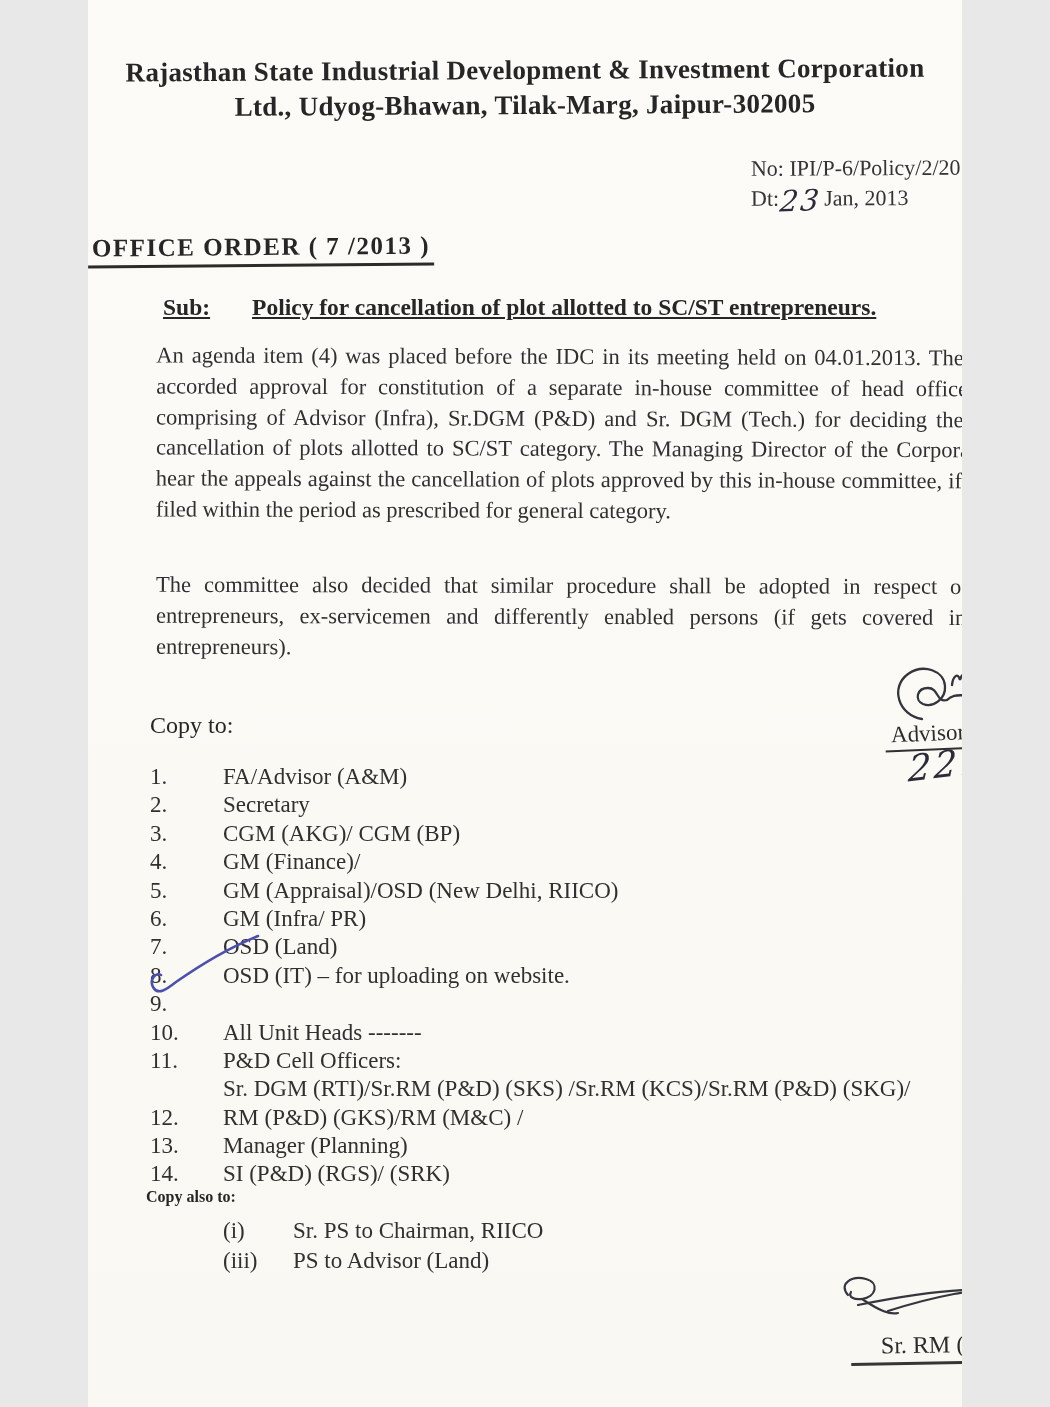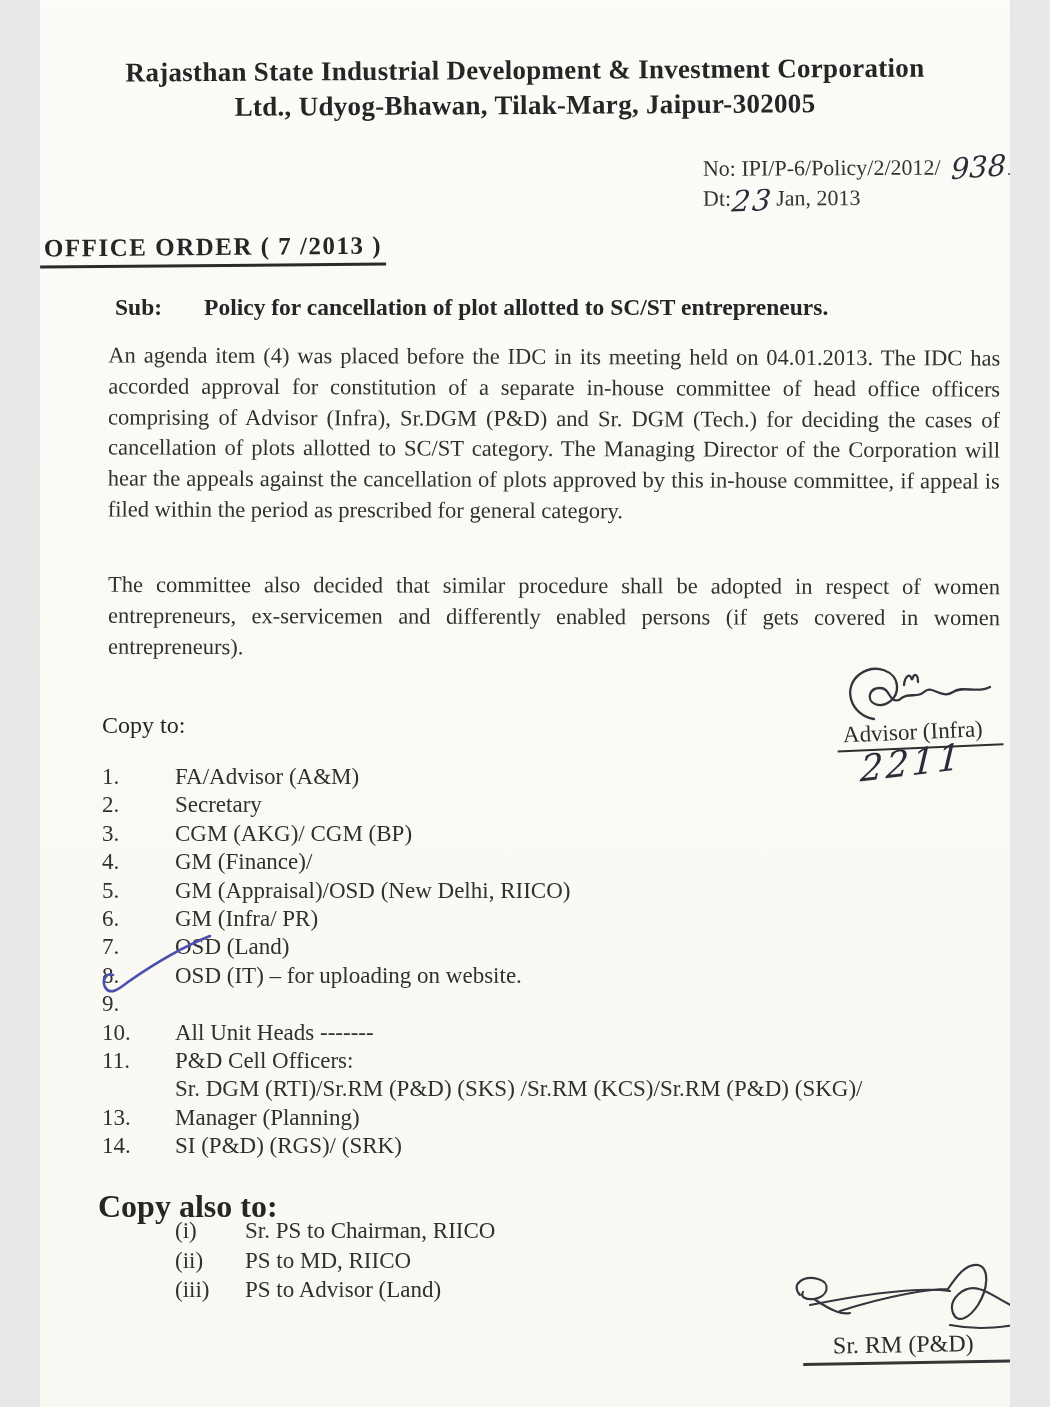--- a/index.html
+++ b/index.html
@@ -1,18 +1,18 @@
 <!DOCTYPE html>
 <html><head>
 <meta charset="utf-8">
 <style>
   html,body{margin:0;padding:0;background:#e8e8e8;}
   .page{
     position:relative;
-    width:970px;height:1407px;
+    width:874px;height:1407px;
     margin:0 auto;
     background:#fbfaf6;
     background-image:linear-gradient(180deg,#fcfbf8 0%,#faf9f4 60%,#f9f8f2 100%);
     font-family:"Liberation Serif","DejaVu Serif",serif;
     color:#2e2e2e;
     overflow:hidden;
   }
   .abs{position:absolute;}
   .hdr{left:0;right:0;text-align:center;font-weight:bold;font-size:27px;color:#262626;letter-spacing:.3px;transform:rotate(-0.35deg);}
   .hdr1{top:55px;}
@@ -22,31 +22,31 @@
     font-family:"DejaVu Serif",serif;font-style:italic;
     color:#2c2c38;display:inline-block;
   }
   .hw-refno{font-size:29px;transform:rotate(-4deg) skewX(-6deg);margin-left:10px;vertical-align:-2px;}
   .hw-day{font-size:29px;transform:rotate(-2deg) skewX(-8deg);margin:0 3px 0 1px;vertical-align:-5px;letter-spacing:2px;}
   .order-title{top:233px;left:0;right:0;text-align:left;}
   .order-title span{
     display:inline-block;font-weight:bold;font-size:25px;letter-spacing:1.5px;color:#262626;
     border-bottom:3px solid #2b2b2b;padding:0 4px 3px 4px;transform:rotate(-0.5deg);
   }
-  .subject{left:75px;top:294px;font-size:23.5px;font-weight:bold;color:#262626;}
+  .subject{left:75px;top:294px;font-size:23.5px;font-weight:bold;color:#262626;text-decoration:underline;}
   .subject .sub-text{margin-left:42px;}
   .para{left:68px;width:892px;font-size:22.5px;line-height:30.8px;text-align:justify;color:#303030;}
   .para1{top:342px;transform:rotate(0.2deg);}
   .para2{top:571px;transform:rotate(0.15deg);}
   .copy-label{left:62px;top:712px;font-size:24px;font-weight:normal;color:#262626;}
   .list{left:62px;top:764px;font-size:23px;color:#303030;}
   .list .row{display:flex;height:28.4px;align-items:flex-start;white-space:nowrap;}
   .list .num{width:73px;flex:0 0 73px;}
   .list .cont{padding-left:73px;text-align:center;}
-  .also-label{left:58px;top:1188px;font-size:32px;font-weight:bold;color:#262626;}
+  .also-label{left:58px;top:1188px;font-size:16px;font-weight:bold;color:#262626;}
   .roman-list{left:135px;top:1218px;font-size:23px;color:#303030;}
   .roman-list .row{display:flex;height:29.6px;white-space:nowrap;}
   .roman-list .num{width:70px;flex:0 0 70px;}
   .sig-svg{pointer-events:none;}
   .advisor-label{
     left:797px;top:719px;width:160px;font-size:23px;color:#2c2c2c;
     border-bottom:2.5px solid #2f2f2f;padding:0 0 2px 6px;transform:rotate(-2.5deg);white-space:nowrap;
   }
   .hw-date{left:820px;top:742px;font-size:36px;transform:rotate(-7deg) skewX(-10deg);letter-spacing:3px;}
   .srm-label{
@@ -134,20 +134,24 @@
     <div class="row">
         <span class="num">10.</span>
         <span class="txt">All Unit Heads -------</span>
       </div>
     <div class="row">
         <span class="num">11.</span>
         <span class="txt">P&amp;D Cell Officers:</span>
       </div>
     <div class="row cont">Sr. DGM (RTI)/Sr.RM (P&amp;D) (SKS) /Sr.RM (KCS)/Sr.RM (P&amp;D) (SKG)/</div>
     <div class="row">
+        <span class="num">12.</span>
+        <span class="txt">RM (P&amp;D) (GKS)/RM (M&amp;C) /</span>
+      </div>
+    <div class="row">
         <span class="num">13.</span>
         <span class="txt">Manager (Planning)</span>
       </div>
     <div class="row">
         <span class="num">14.</span>
         <span class="txt">SI (P&amp;D) (RGS)/ (SRK)</span>
       </div>
   </div>
 
   <svg class="abs sig-svg" style="left:32px;top:928px;" width="145" height="80" viewBox="0 0 145 80">
@@ -155,24 +159,20 @@
   </svg>
 
   <div class="abs also-label">Copy also to:</div>
 
   <div class="abs roman-list">
     <div class="row">
         <span class="num">(i)</span>
         <span class="txt">Sr. PS to Chairman, RIICO</span>
       </div>
     <div class="row">
-        <span class="num">(ii)</span>
-        <span class="txt">PS to MD, RIICO</span>
-      </div>
-    <div class="row">
         <span class="num">(iii)</span>
         <span class="txt">PS to Advisor (Land)</span>
       </div>
   </div>
 
   <svg class="abs sig-svg" style="left:740px;top:1255px;" width="255" height="85" viewBox="0 0 255 85">
     <g fill="none" stroke="#35363e" stroke-width="2.2" stroke-linecap="round">
       <path d="M20,40 C10,29 24,20 38,24 C52,28 48,42 34,44 C26,45 20,42 23,37"></path>
       <path d="M34,44 C52,56 62,60 70,58"></path>
       <path d="M30,50 C90,38 140,32 170,36"></path>

